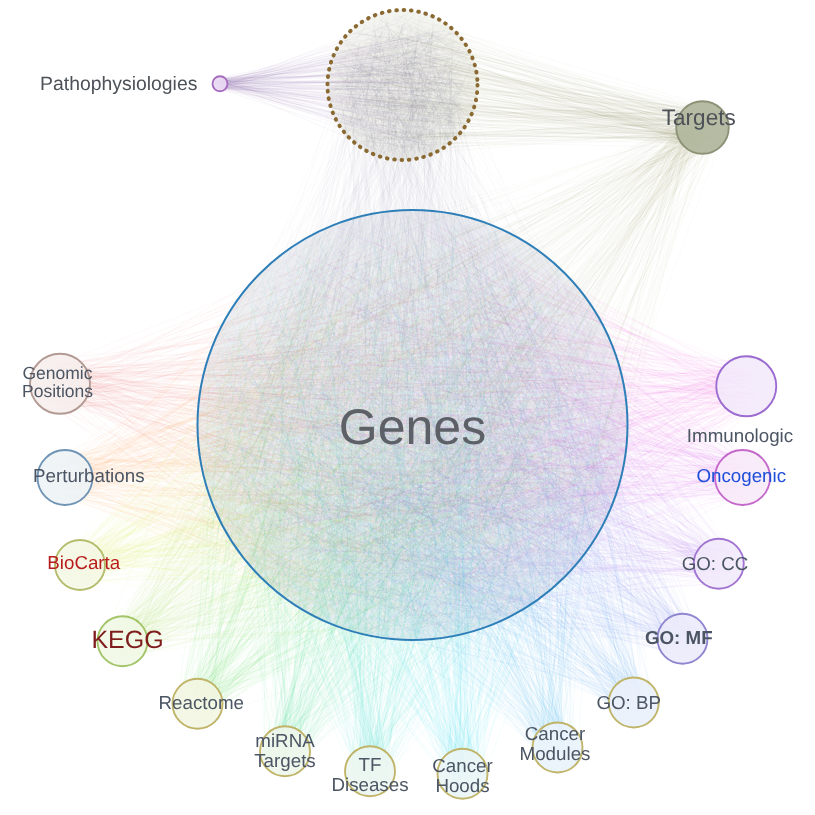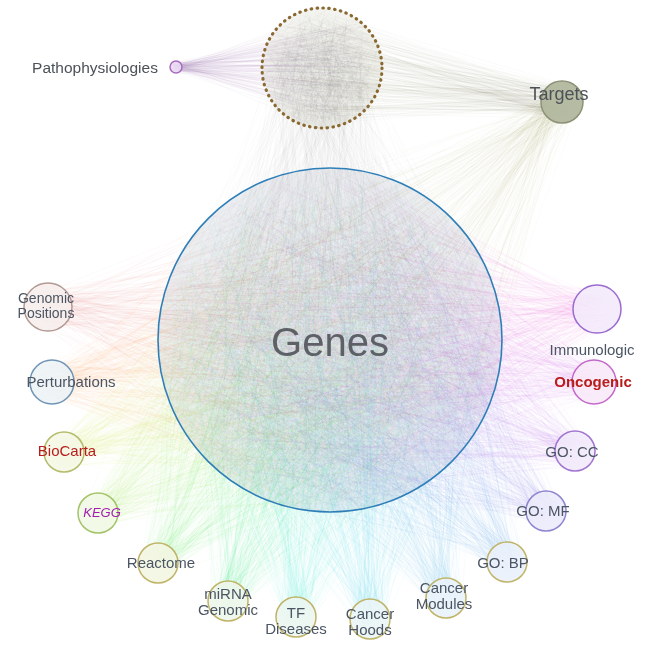--- a/index.html
+++ b/index.html
@@ -291,28 +291,28 @@
       </g>
     </svg>
 
   <div class="node-label" style="left: 330px; top: 343px; font-size: 40px; color: rgb(93, 97, 103);">Genes</div>
   <div class="node-label" style="left: 559px; top: 95px; font-size: 18px; color: rgb(76, 82, 88);">Targets</div>
   <div class="node-label" style="left: 95px; top: 68px; font-size: 15.5px; color: rgb(76, 82, 88);">Pathophysiologies</div>
   <div class="node-label" style="left: 46px; top: 306px; font-size: 14px; color: rgb(75, 85, 99);">Genomic
 Positions</div>
   <div class="node-label" style="left: 52px; top: 382px; font-size: 15px; color: rgb(75, 85, 99); margin-left: 19px;">Perturbations</div>
   <div class="node-label" style="left: 67px; top: 451px; font-size: 15px; color: #b91c1c;">BioCarta</div>
-  <div class="node-label" style="left: 102px; top: 513px; font-size: 13px; color: #a21caf; font-style: italic;">KEGG</div>
+  <div class="node-label" style="left: 102px; top: 513px; font-size: 20px; color: #7f1d1d;">KEGG</div>
   <div class="node-label" style="left: 161px; top: 563px; font-size: 15px; color: rgb(75, 85, 99); text-align: right;">Reactome</div>
   <div class="node-label" style="left: 228px; top: 602px; font-size: 15px; color: rgb(75, 85, 99);">miRNA
-Genomic</div>
+Targets</div>
   <div class="node-label" style="left: 296px; top: 621px; font-size: 15px; color: rgb(75, 85, 99);">TF
 Diseases</div>
   <div class="node-label" style="left: 370px; top: 622px; font-size: 15px; color: rgb(75, 85, 99);">Cancer
 Hoods</div>
   <div class="node-label" style="left: 444px; top: 596px; font-size: 15px; color: rgb(75, 85, 99);">Cancer
 Modules</div>
   <div class="node-label" style="left: 503px; top: 563px; font-size: 15px; color: rgb(75, 85, 99);">GO: BP</div>
-  <div class="node-label" style="left: 543px; top: 511px; font-size: 15px; color: rgb(75, 85, 99);">GO: MF</div>
+  <div class="node-label" style="left: 543px; top: 511px; font-size: 15px; color: rgb(75, 85, 99); font-weight: bold;">GO: MF</div>
   <div class="node-label" style="left: 572px; top: 452px; font-size: 15px; color: rgb(75, 85, 99);">GO: CC</div>
-  <div class="node-label" style="left: 593px; top: 382px; font-size: 15px; color: #b91c1c; font-weight: bold;">Oncogenic</div>
+  <div class="node-label" style="left: 593px; top: 382px; font-size: 15px; color: #1d4ed8;">Oncogenic</div>
   <div class="node-label" style="left: 592px; top: 310px; font-size: 15px; color: rgb(75, 85, 99); margin-top: 40px;">Immunologic</div>
 </div>
 
 </body></html>

